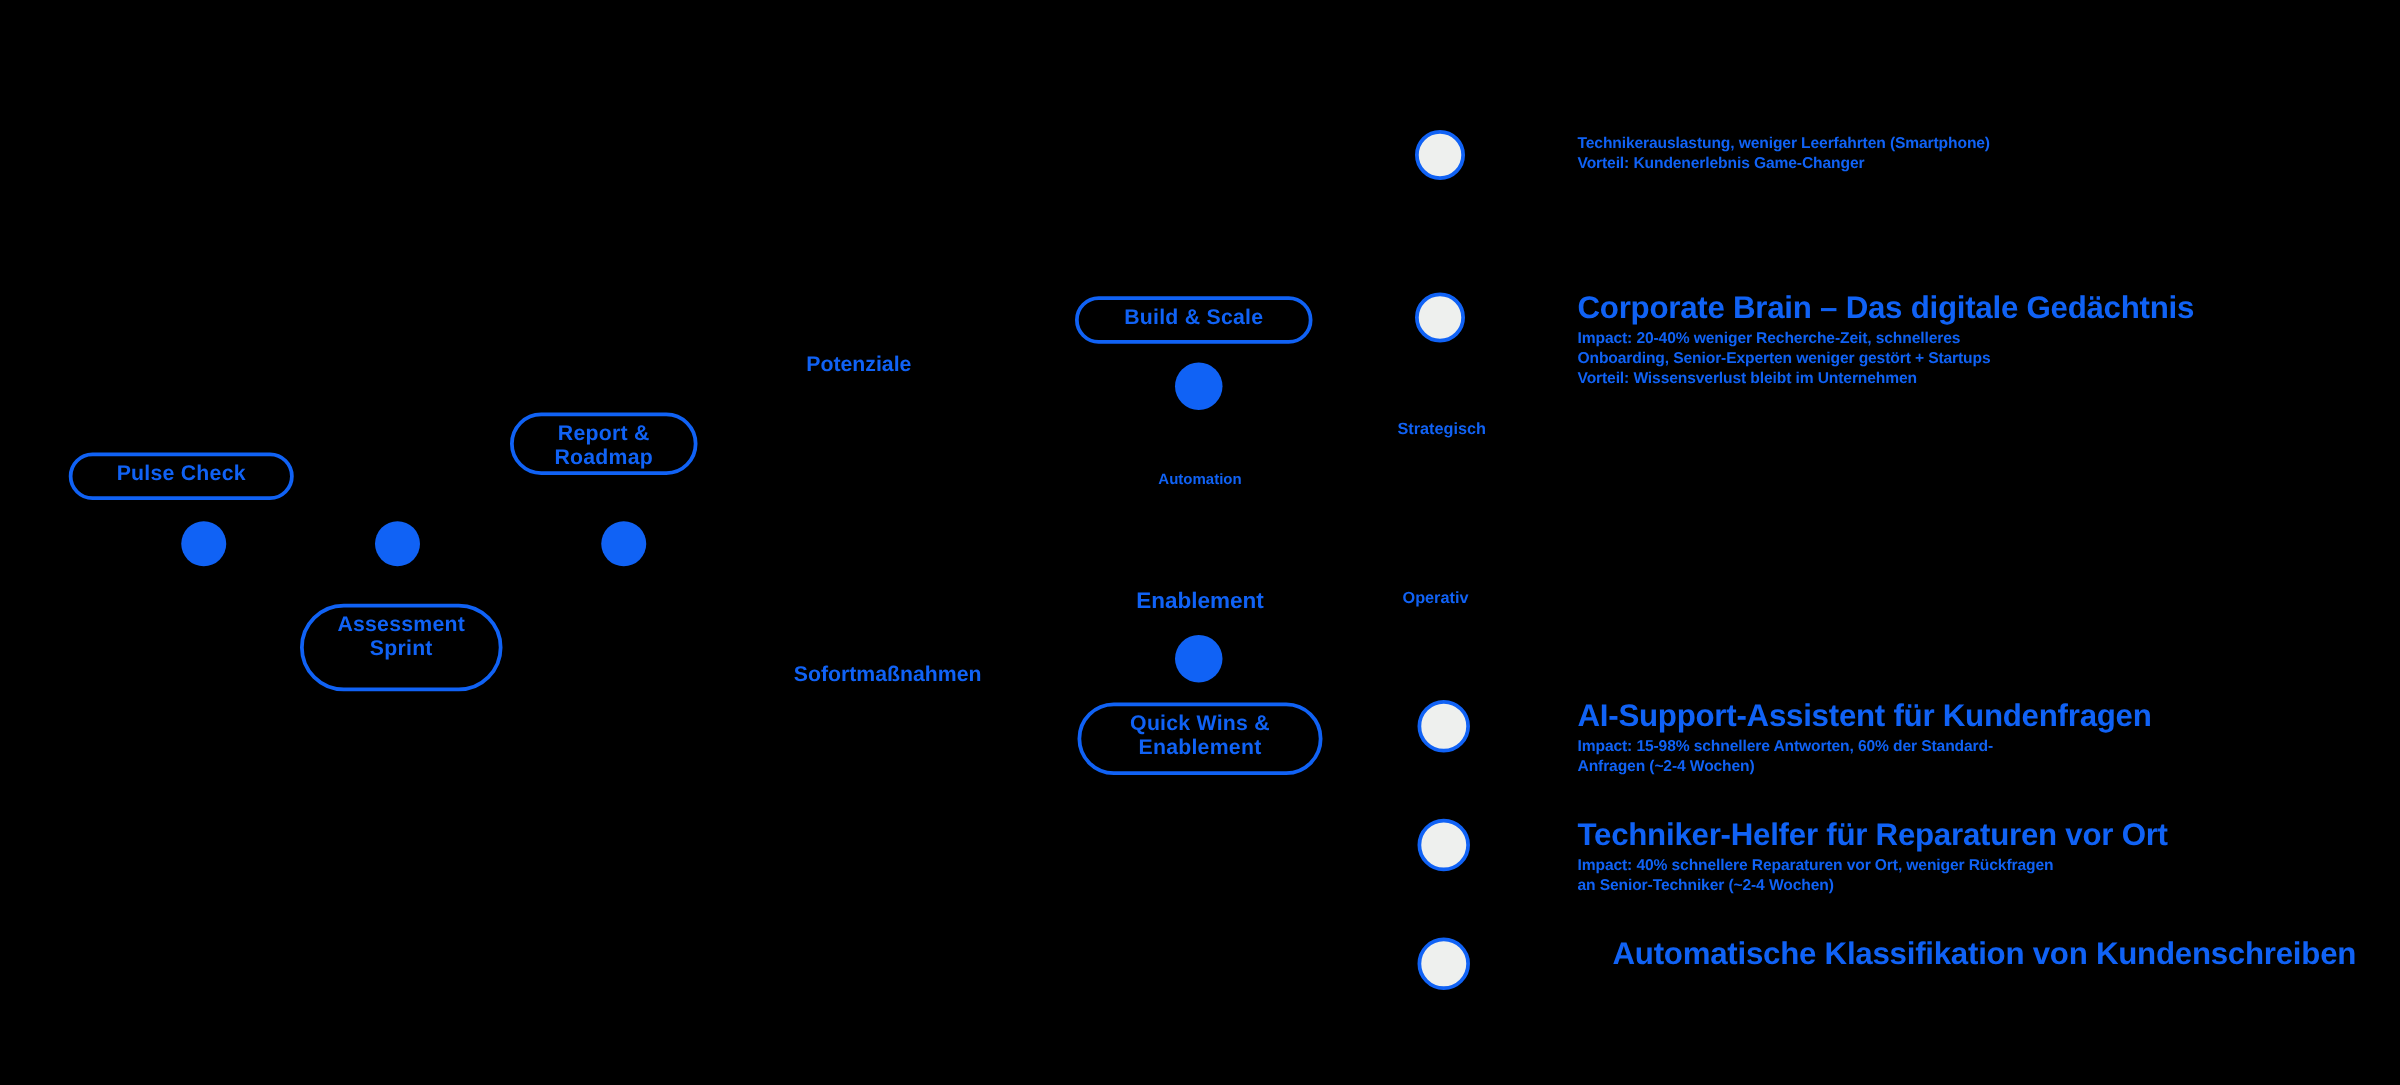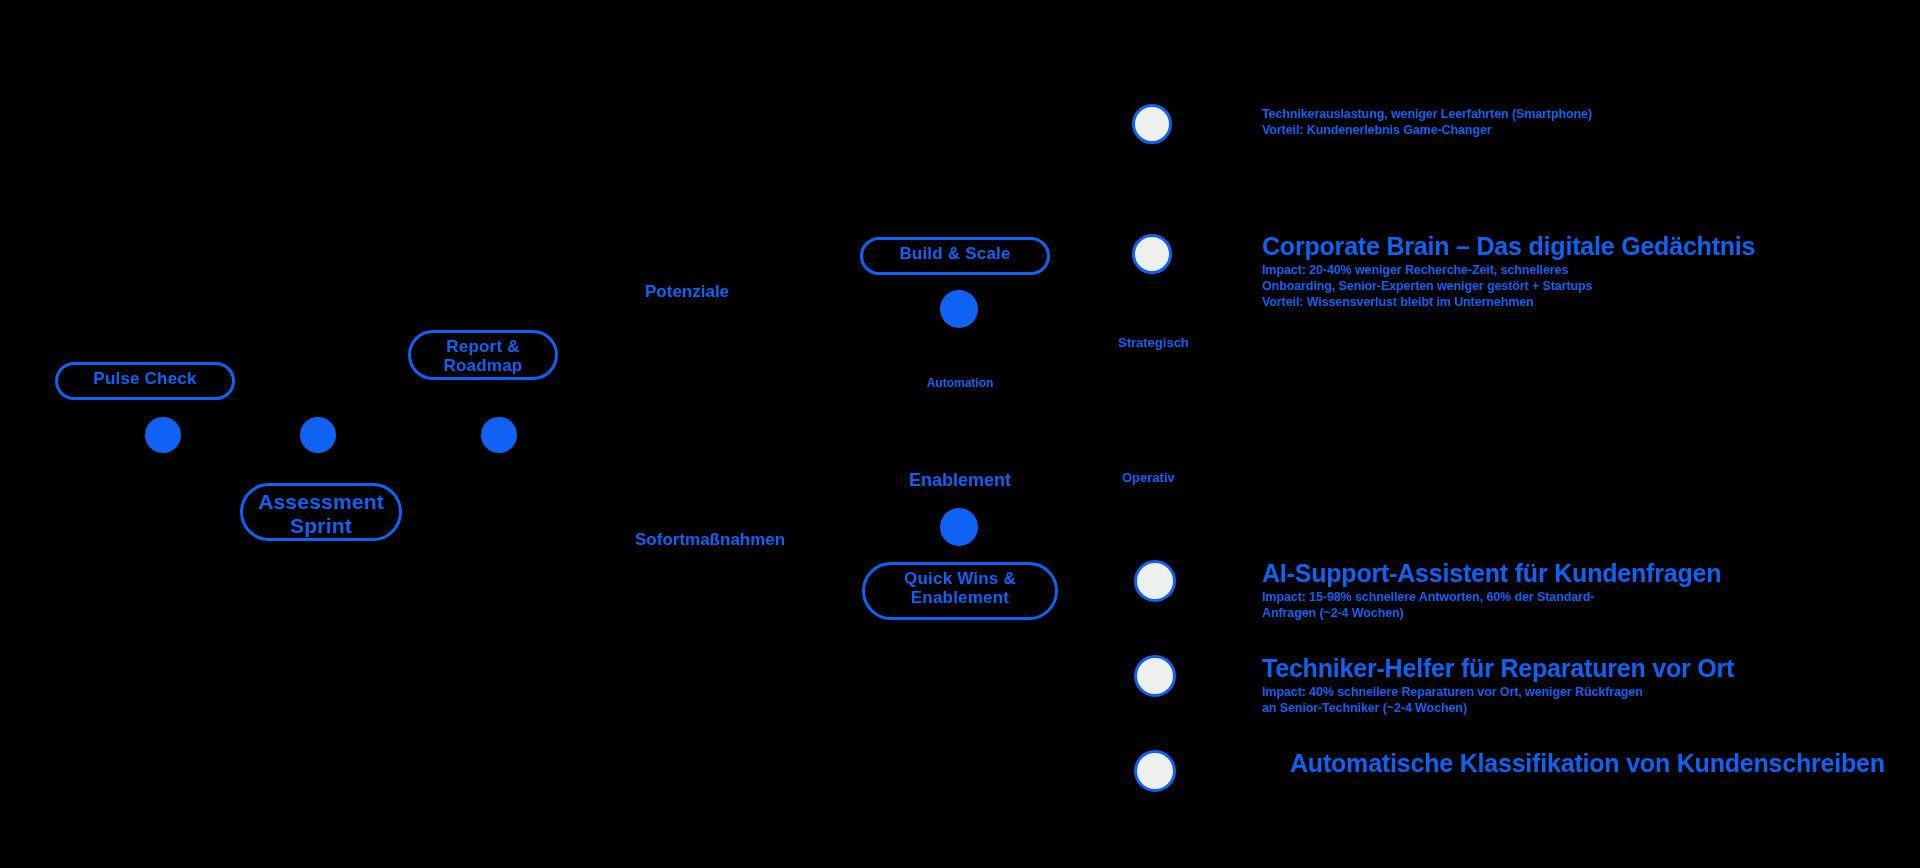--- a/index.html
+++ b/index.html
@@ -86,21 +86,21 @@
 <body>
 
 <div id="stage">
 
   <div class="pill" style="left:55px; top:362px; width:180px; height:38px; font-size:17px;">
     <span>Pulse Check</span>
   </div>
   <div class="dot" style="left:145px; top:417px; width:36px; height:36px;"></div>
 
   <div class="dot" style="left:300px; top:417px; width:36px; height:36px;"></div>
-  <div class="pill" style="left:240px; top:483px; width:162px; height:58px; font-size:21px;">
+  <div class="pill" style="left:240px; top:483px; width:162px; height:70px; font-size:17px;">
     <span>Assessment Sprint</span>
   </div>
 
   <div class="dot" style="left:481px; top:417px; width:36px; height:36px;"></div>
   <div class="pill" style="left:408px; top:330px; width:150px; height:50px; font-size:17px;">
     <span>Report &amp; Roadmap</span>
   </div>
 
   <div class="axis-label" style="left:635px; top:282px; font-size:17px;margin-left:10px;">Potenziale</div>
   <div class="axis-label" style="left:635px; top:530px; font-size:17px;">Sofortmaßnahmen</div>

